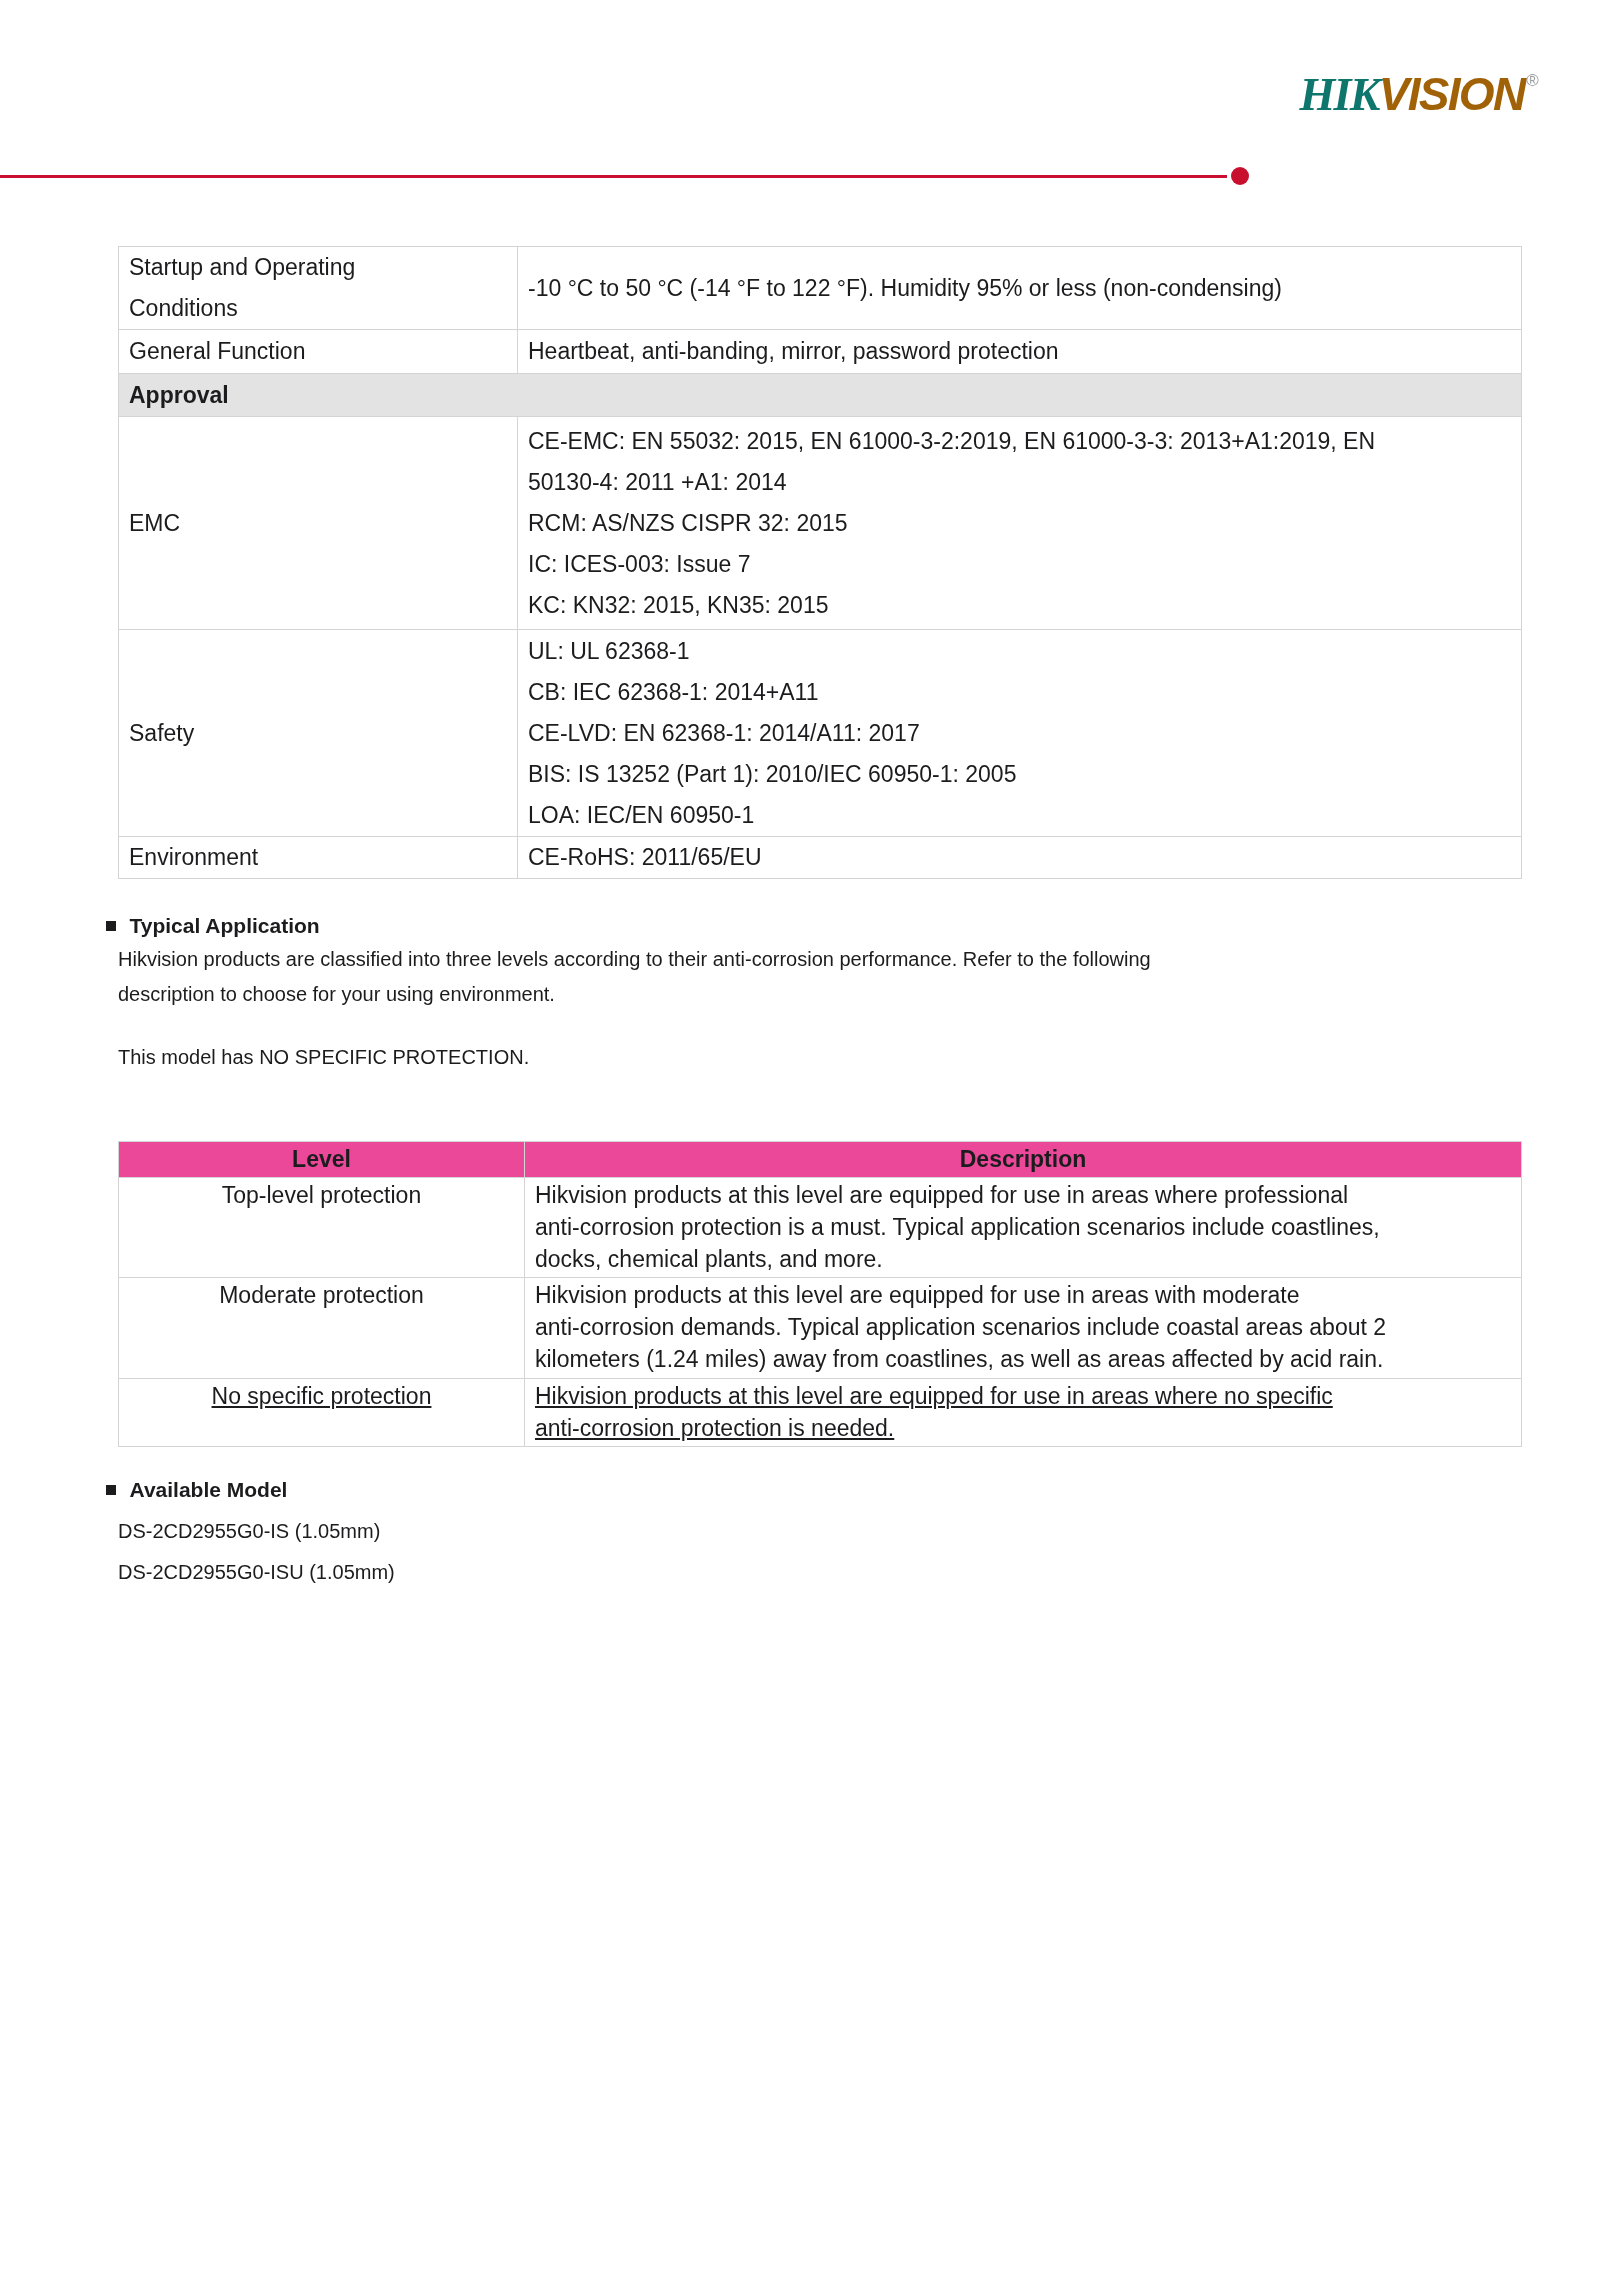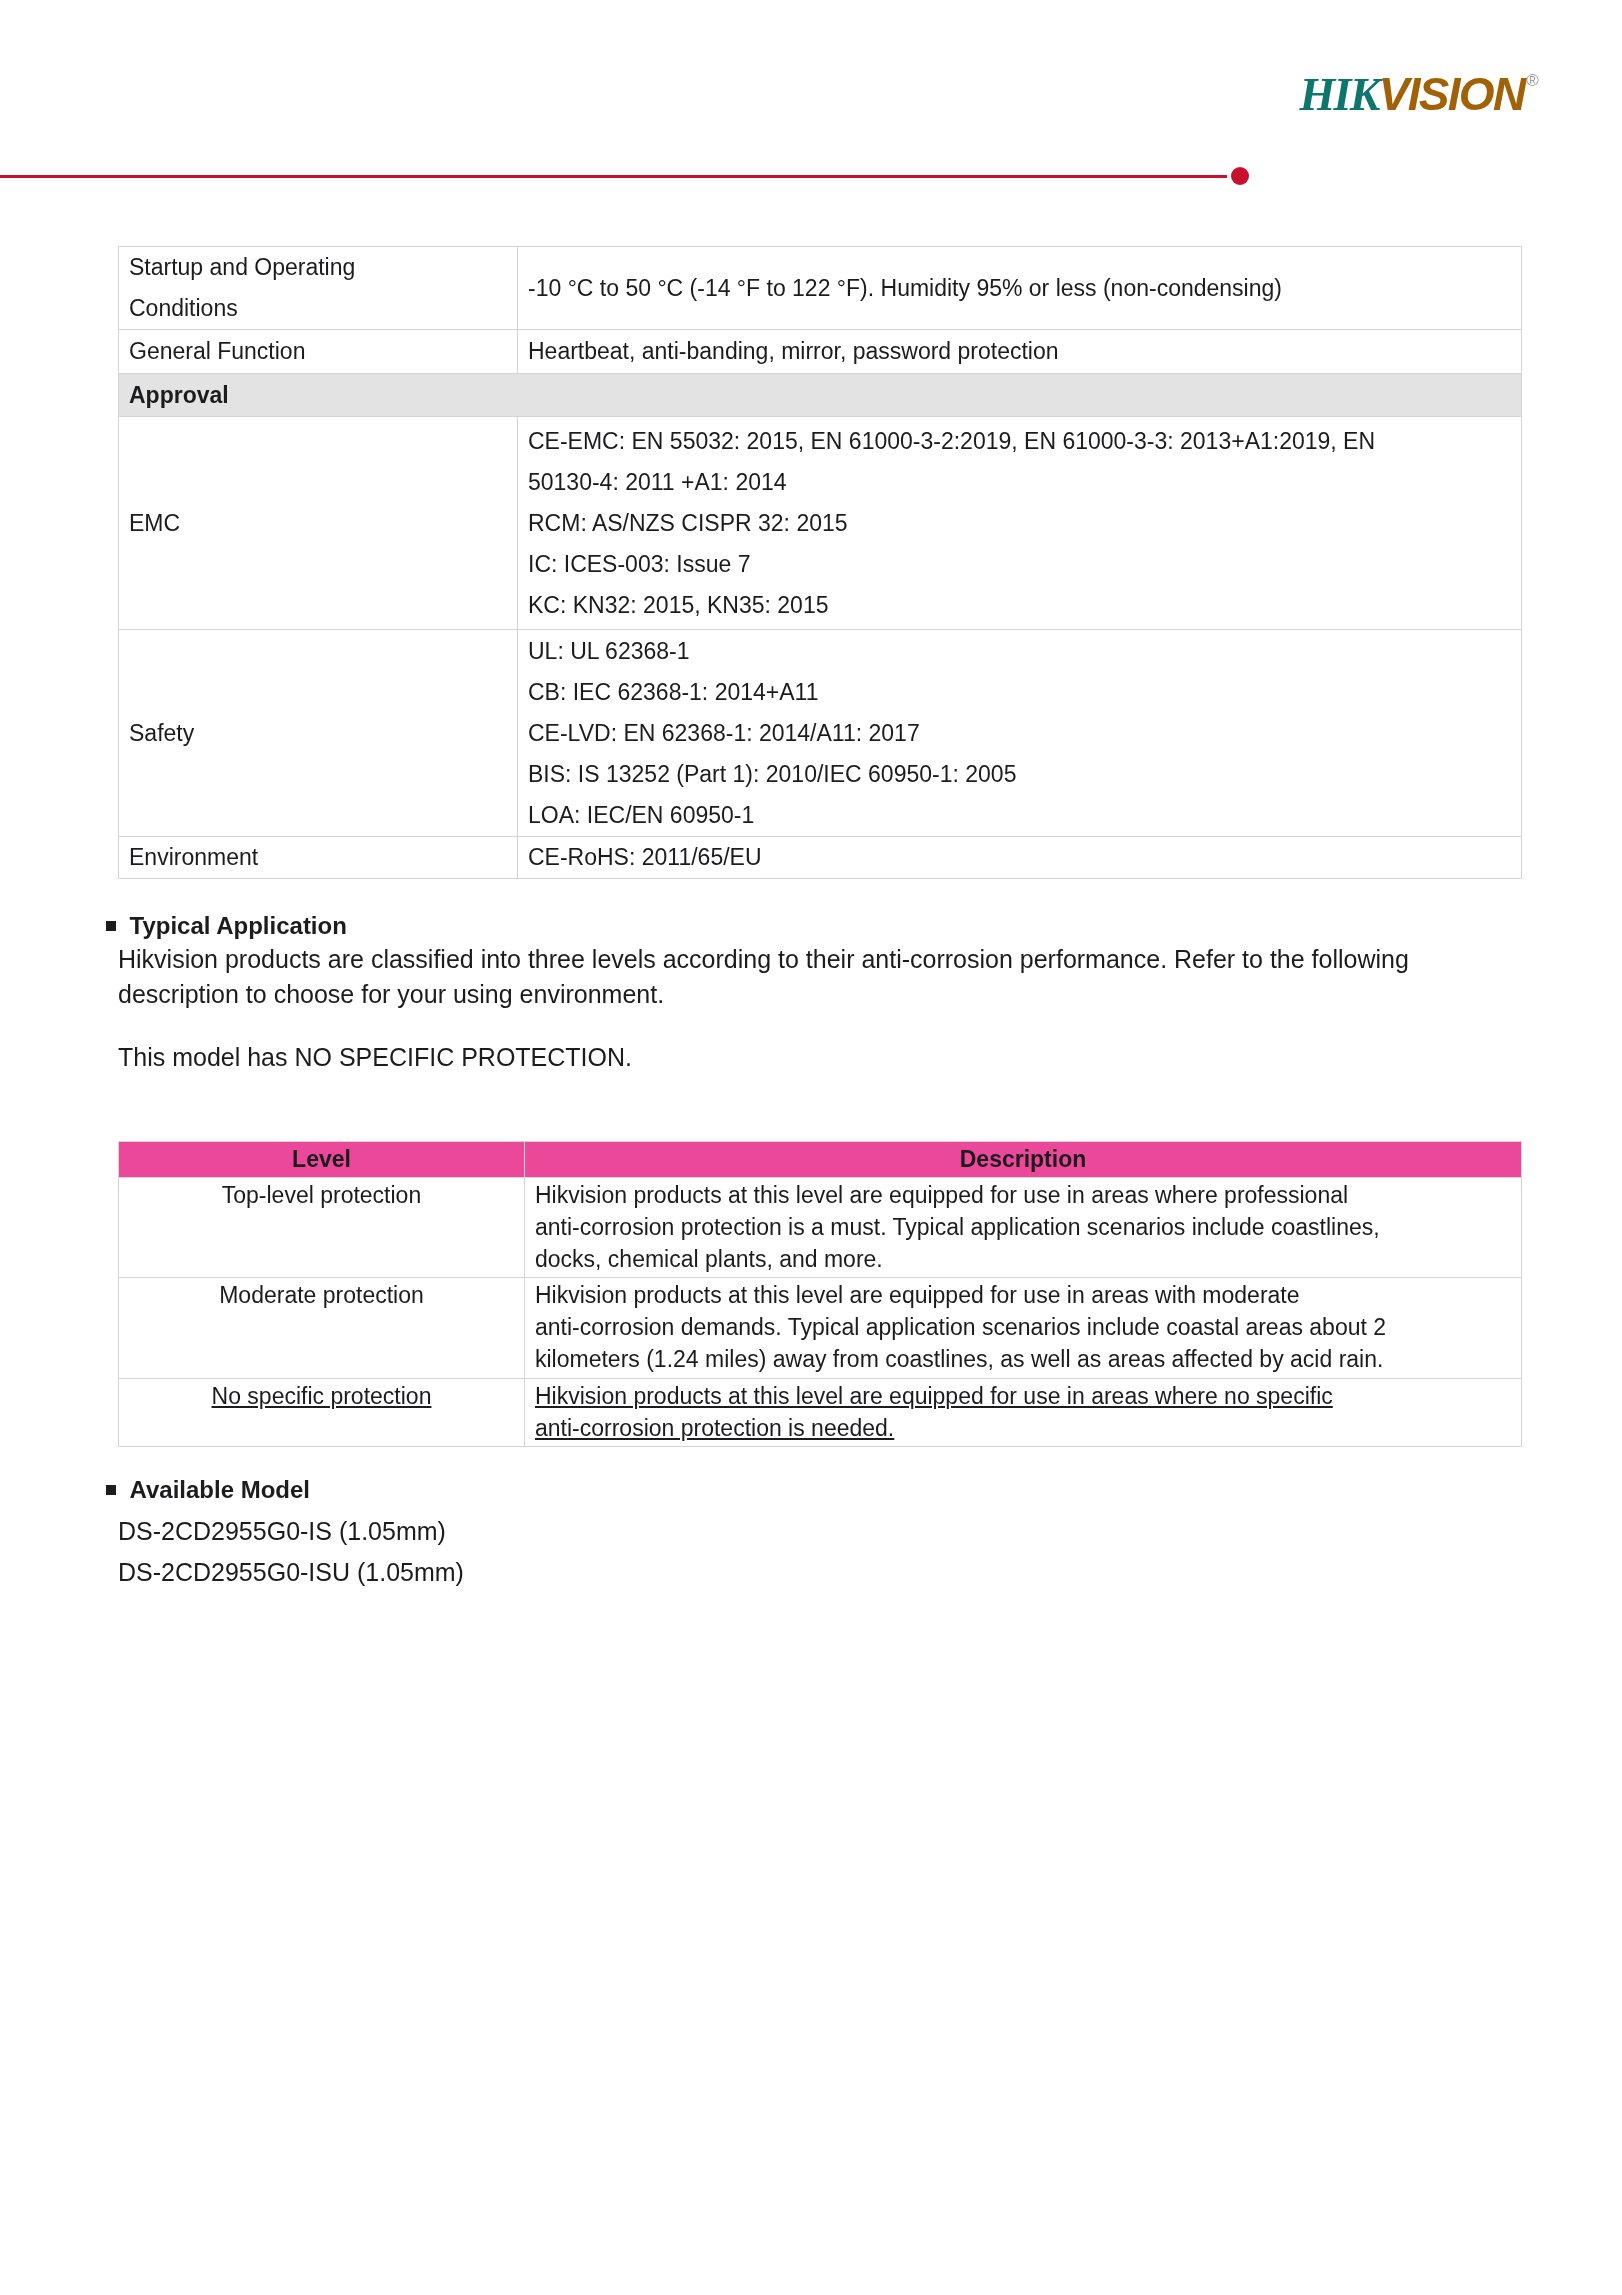--- a/index.html
+++ b/index.html
@@ -88,39 +88,39 @@
   }
   .label-narrow{max-width:287px;}
   .cell-line{white-space:nowrap;line-height:41px;}
 
   
   .section-heading{
     position:absolute;
     left:106px;
     display:flex;
     align-items:center;
-    font-size:24px;
+    font-size:21px;
     font-weight:bold;
     line-height:37px;
     white-space:nowrap;
   }
   .bullet{
     width:10px;
     height:10px;
     background:#1c1c1e;
     margin-right:13.5px;
     flex:0 0 auto;
   }
   #heading-typical{top:907px;}
   #heading-model{top:1471px;}
 
   .bodytext{
     position:absolute;
     left:118px;
-    font-size:25px;
+    font-size:20px;
     line-height:35px;
   }
   #intro{top:942px;width:1386px;}
   #intro .para-line{white-space:nowrap;}
   #note{top:1040px;white-space:nowrap;}
 
   
   #app-table{
     position:absolute;
     left:118px;

